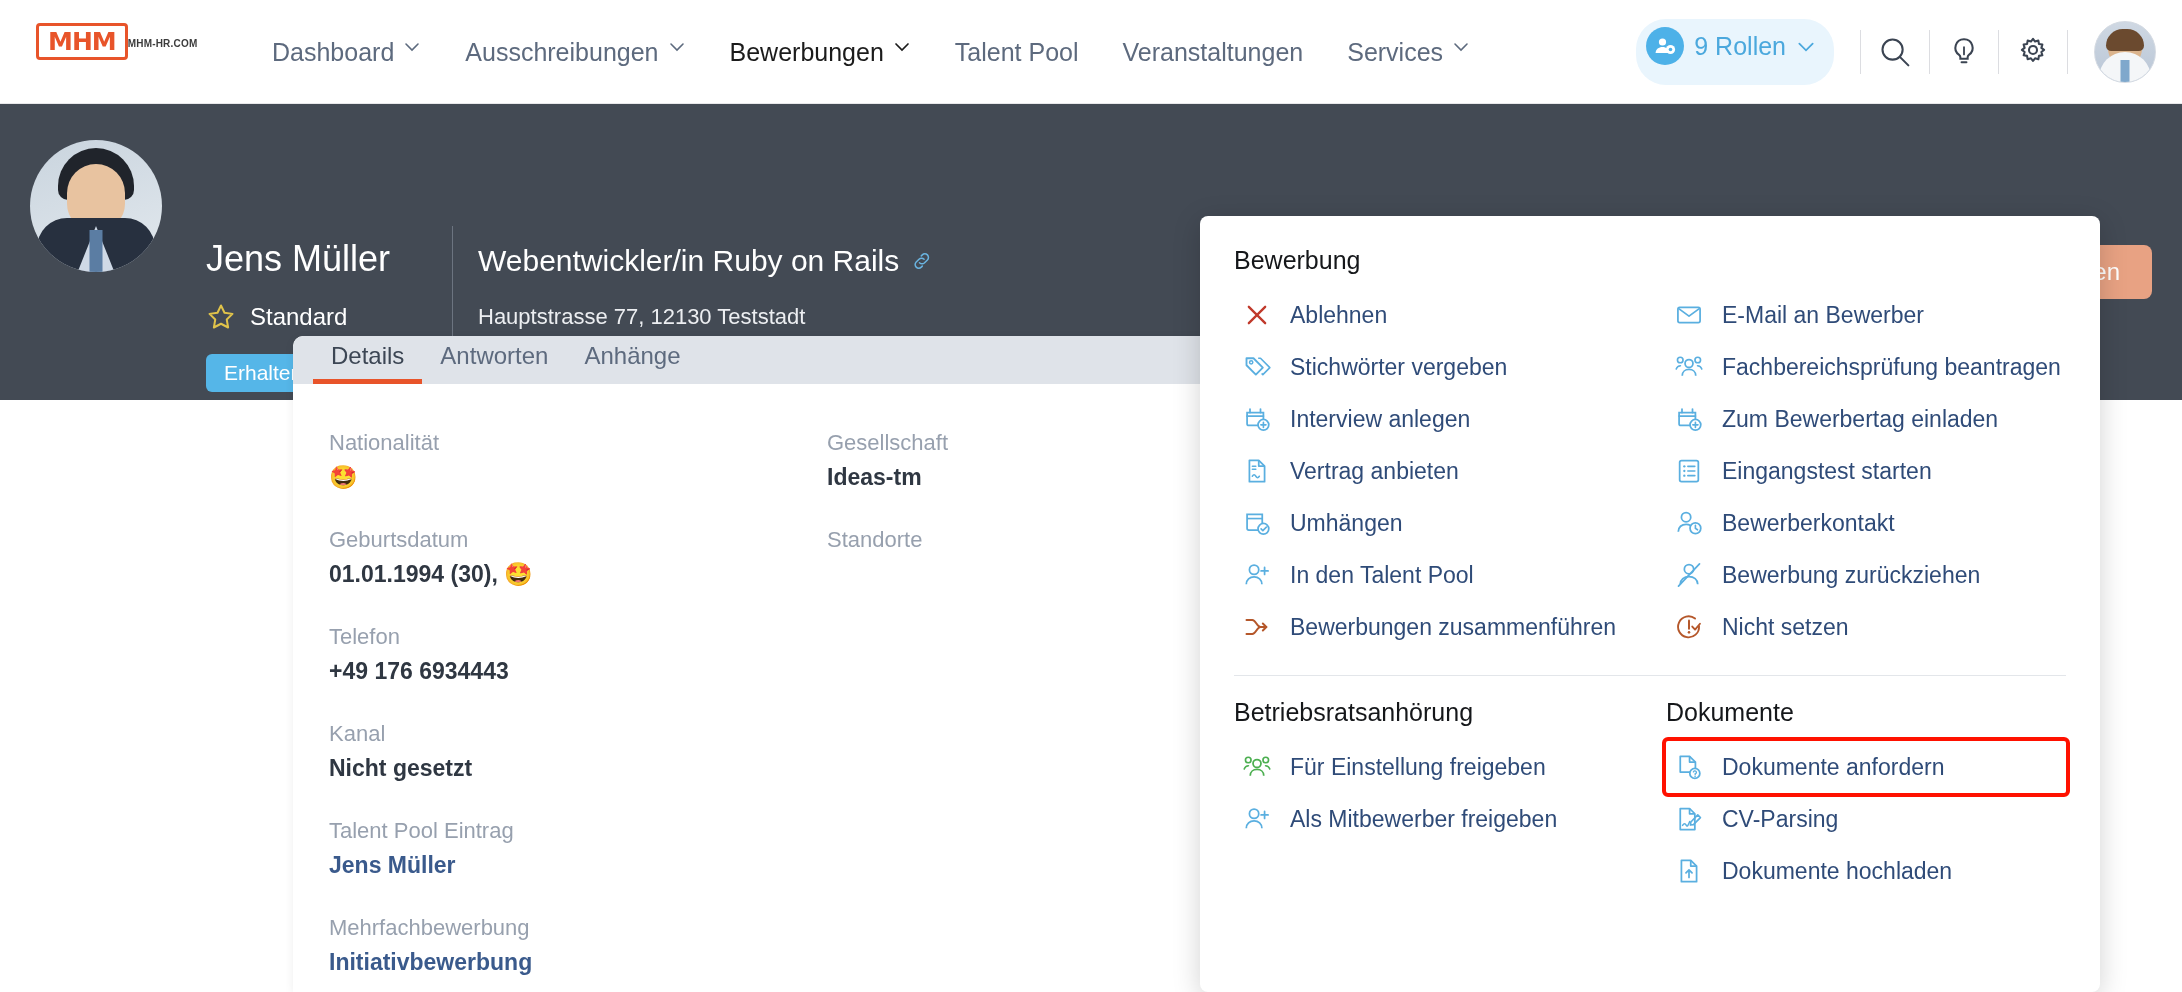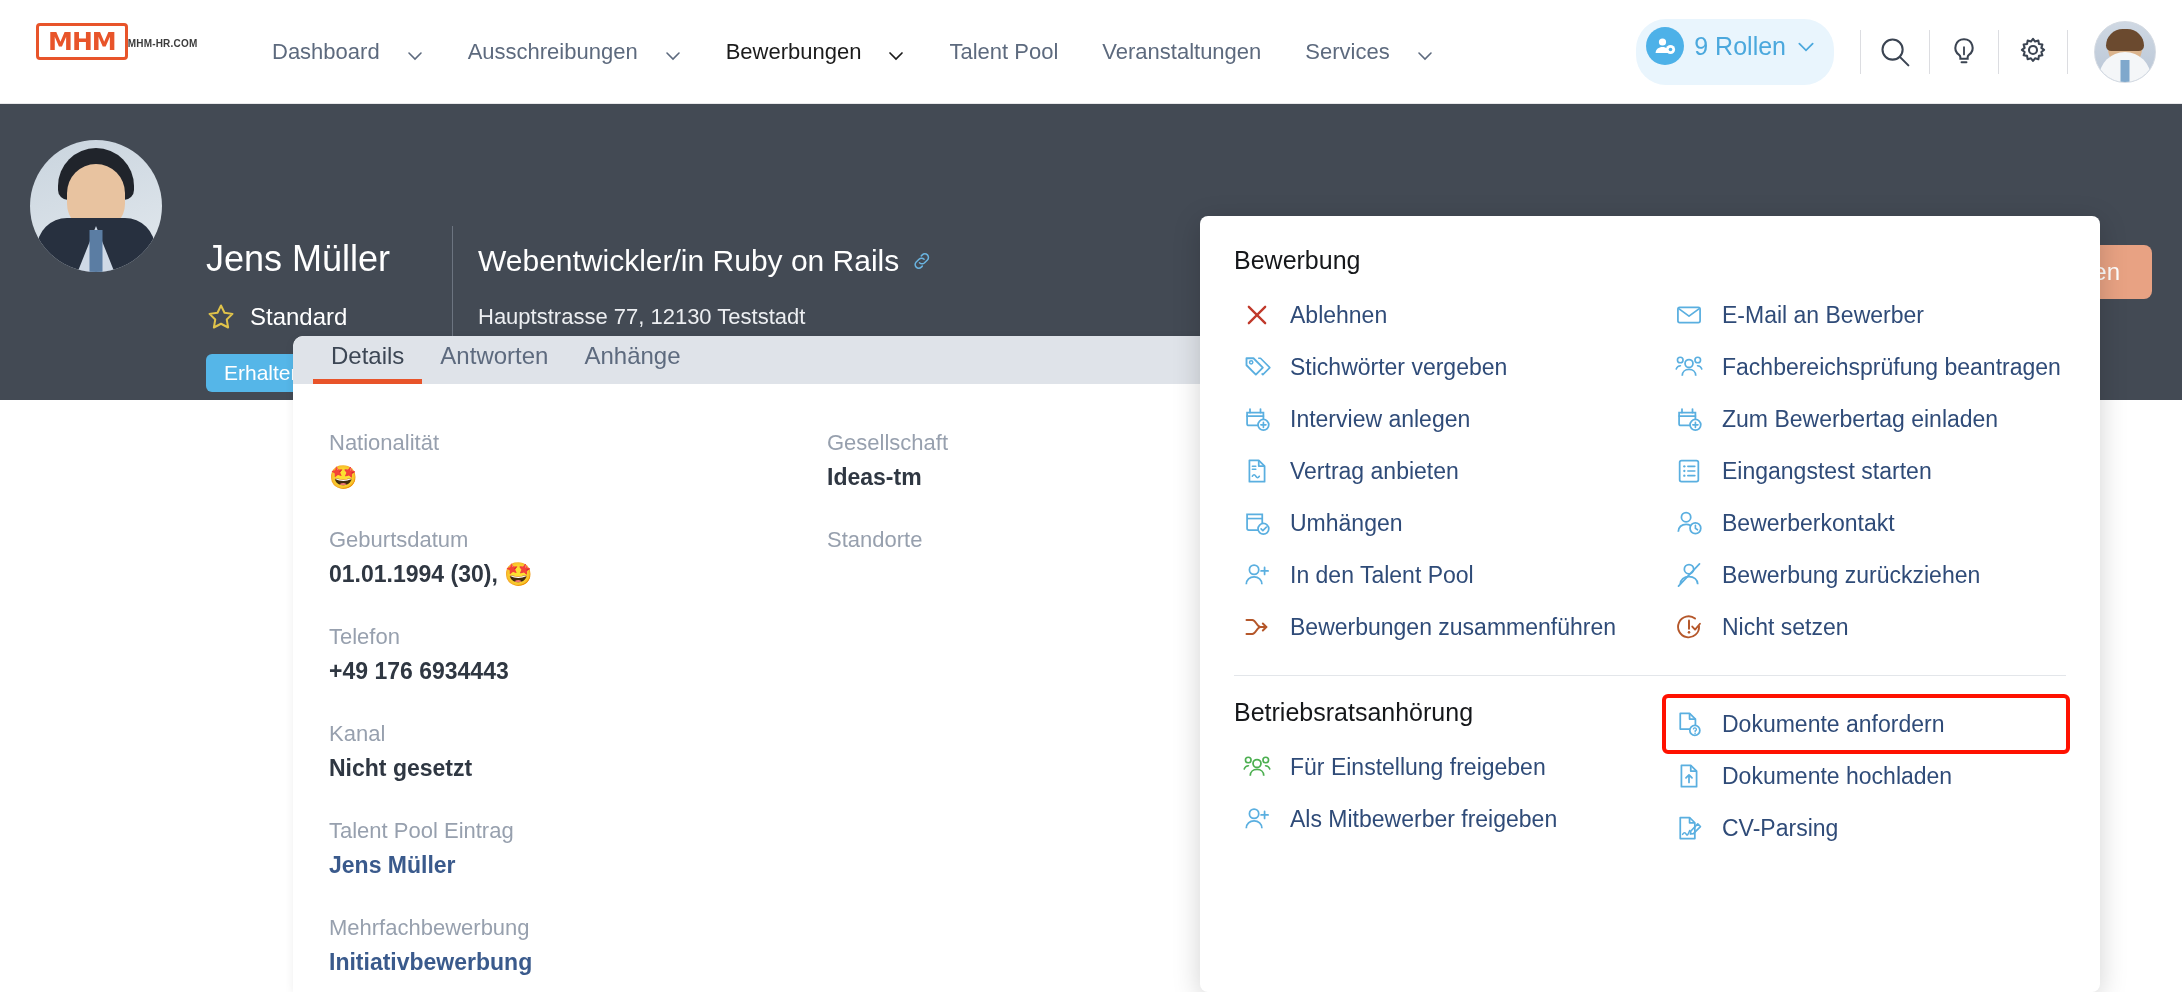--- a/index.html
+++ b/index.html
@@ -27,22 +27,22 @@
     font-family: "DejaVu Sans", sans-serif;
     font-weight: 700; font-size: 25px; color: #e8542a;
     letter-spacing: -1px; line-height: 1.05;
   }
   .logo-sub {
     margin-top: 4px; font-size: 10px; font-weight: 700;
     color: #3c3c3c; letter-spacing: .2px;
   }
   .nav-items { position: absolute; left: 272px; top: 0; height: 104px; display: flex; align-items: center; }
   .nav-item {
-    display: flex; align-items: flex-end; gap: 26px;
-    font-size: 22px; color: #5d6a7e; margin-right: 44px;
+    display: flex; align-items: flex-start; gap: 9px;
+    font-size: 25px; color: #5d6a7e; margin-right: 44px;
     cursor: pointer; white-space: nowrap; font-weight: 400;
   }
   .nav-item.active { color: #1b1b1b; font-weight: 500; }
   .caret { display:inline-block; width: 18px; height: 18px; }
   .caret svg { display:block; }
 
   .nav-right {
     position: absolute; right: 26px; top: 0; height: 104px;
     display: flex; align-items: center; gap: 0;
   }
@@ -643,53 +643,54 @@
               <circle cx="9.5" cy="7.5" r="4" fill="none" stroke="#5aafe0" stroke-width="1.5"></circle>
               <path d="M2.8 20c0-4 3-6.4 6.7-6.4S16.2 16 16.2 20" fill="none" stroke="#5aafe0" stroke-width="1.5"></path>
               <path d="M18.5 5.5v6M15.5 8.5h6" stroke="#5aafe0" stroke-width="1.5" stroke-linecap="round"></path>
             </svg>
           </span>
           <span>Als Mitbewerber freigeben</span>
         </div>
       </div>
 
       <div class="menu-col right">
+        <div class="menu-sec-title">Dokumente</div>
 
         <div class="menu-item highlight-box">
           <span class="mi-icon">
             <svg width="28" height="28" viewBox="0 0 24 24">
               <path d="M4.5 2.8h8l5 5v8.5h-13z" fill="none" stroke="#5aafe0" stroke-width="1.5" stroke-linejoin="round"></path>
               <path d="M12.5 2.8v5h5" fill="none" stroke="#5aafe0" stroke-width="1.5" stroke-linejoin="round"></path>
               <circle cx="17" cy="17.5" r="4.3" fill="#fff" stroke="#5aafe0" stroke-width="1.5"></circle>
               <path d="M15.8 16.2a1.3 1.3 0 1 1 1.5 1.7v.6" fill="none" stroke="#5aafe0" stroke-width="1.2" stroke-linecap="round"></path>
               <circle cx="17.2" cy="20" r=".7" fill="#5aafe0"></circle>
             </svg>
           </span>
           <span>Dokumente anfordern</span>
         </div>
 
         <div class="menu-item">
           <span class="mi-icon">
             <svg width="28" height="28" viewBox="0 0 24 24">
-              <path d="M5.5 2.8h8l5 5v13.4h-13z" fill="none" stroke="#5aafe0" stroke-width="1.5" stroke-linejoin="round"></path>
-              <path d="M13.5 2.8v5h5" fill="none" stroke="#5aafe0" stroke-width="1.5" stroke-linejoin="round"></path>
-              <path d="M12 17.5v-6M9.4 13.6L12 11l2.6 2.6" fill="none" stroke="#5aafe0" stroke-width="1.5" stroke-linecap="round" stroke-linejoin="round"></path>
-            </svg>
-          </span>
-          <span>Dokumente hochladen</span>
-        </div>
-
-        <div class="menu-item">
-          <span class="mi-icon">
-            <svg width="28" height="28" viewBox="0 0 24 24">
               <path d="M4.5 3h8l4.5 4.5v13.5h-12.5z" fill="none" stroke="#5aafe0" stroke-width="1.5" stroke-linejoin="round"></path>
               <path d="M12.5 3v4.5h4.5" fill="none" stroke="#5aafe0" stroke-width="1.5" stroke-linejoin="round"></path>
               <path d="M6.5 17.5c1.2-2 2.2-2 3.2 0s2-1.6 3-3.4" fill="none" stroke="#5aafe0" stroke-width="1.3" stroke-linecap="round"></path>
               <path d="M19.5 8.5l2.3 2.3-6 6-2.6.4.4-2.6z" fill="none" stroke="#5aafe0" stroke-width="1.4" stroke-linejoin="round"></path>
             </svg>
           </span>
           <span>CV-Parsing</span>
         </div>
+
+        <div class="menu-item">
+          <span class="mi-icon">
+            <svg width="28" height="28" viewBox="0 0 24 24">
+              <path d="M5.5 2.8h8l5 5v13.4h-13z" fill="none" stroke="#5aafe0" stroke-width="1.5" stroke-linejoin="round"></path>
+              <path d="M13.5 2.8v5h5" fill="none" stroke="#5aafe0" stroke-width="1.5" stroke-linejoin="round"></path>
+              <path d="M12 17.5v-6M9.4 13.6L12 11l2.6 2.6" fill="none" stroke="#5aafe0" stroke-width="1.5" stroke-linecap="round" stroke-linejoin="round"></path>
+            </svg>
+          </span>
+          <span>Dokumente hochladen</span>
+        </div>
       </div>
     </div>
   </div>
 
 </div>
 
 </body></html>

